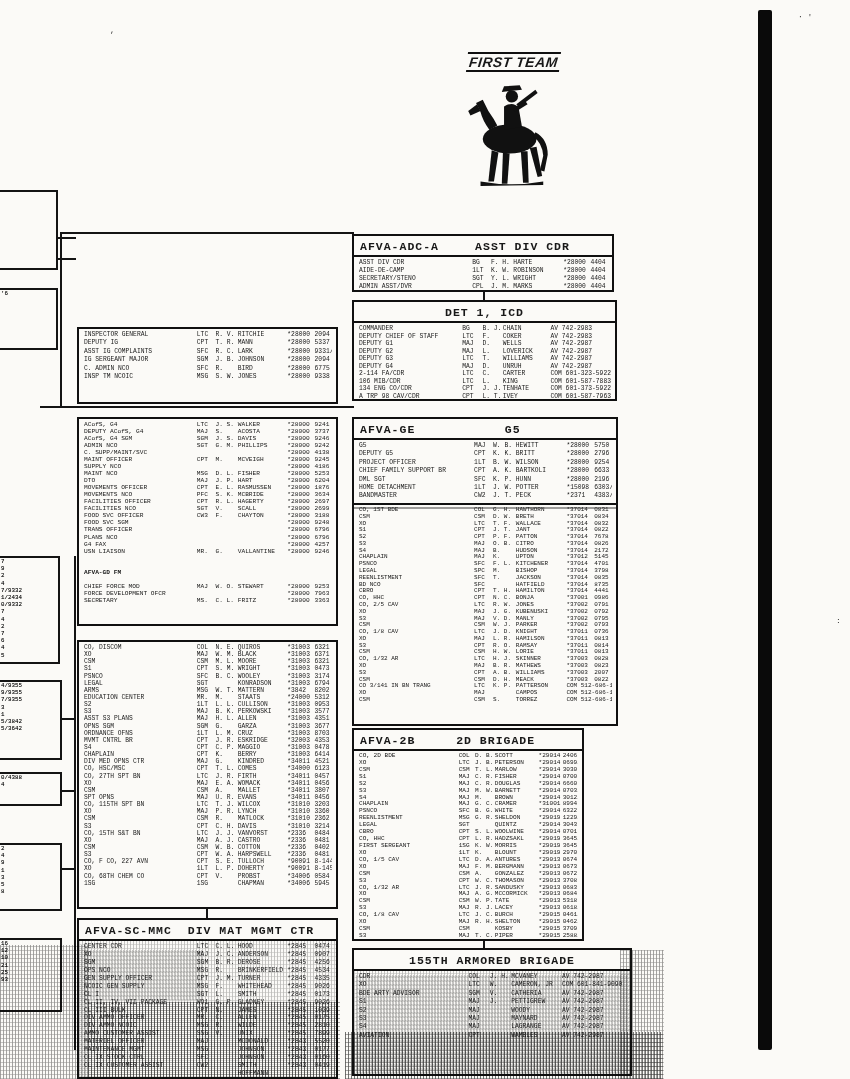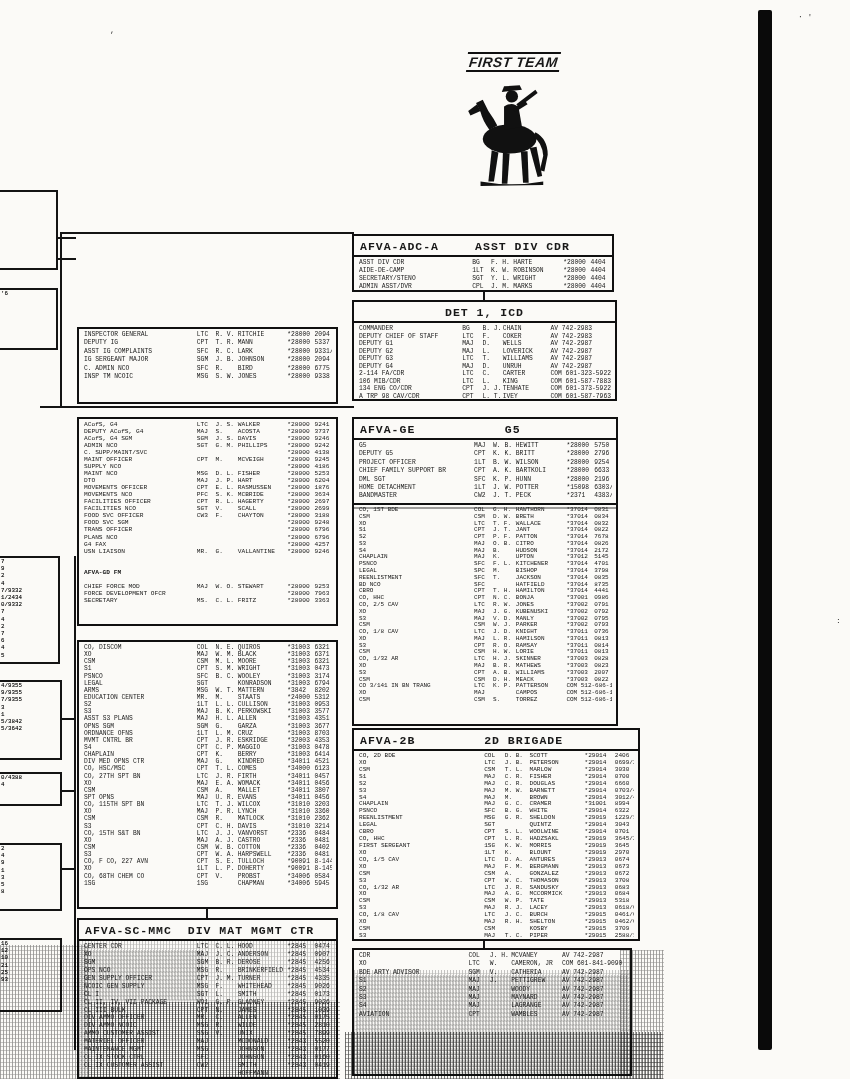--- a/index.html
+++ b/index.html
@@ -1058,21 +1058,21 @@
         <div class="box-row ext" style="height: 7.14706px;">
           <div>1SG</div>
           <div>1SG</div>
           <div></div>
           <div>CHAPMAN</div>
           <div>*34006</div>
           <div>5945</div>
         </div>
       </div>
     </div>
-    <div class="orgbox" style="left: 352px; top: 728px; width: 288px; height: 213px; position: absolute;">
+    <div class="orgbox" style="left: 352px; top: 728px; width: 232px; height: 213px; position: absolute;">
       <div class="box-header">
         <div class="code">AFVA-2B</div>
         <div class="title">2D BRIGADE</div>
       </div>
       <div class="box-body" style="font-size: 6.09481px; line-height: 6.92593px;">
         <div class="box-row ext" style="height: 6.92593px;">
           <div>CO, 2D BDE</div>
           <div>COL</div>
           <div>D. B.</div>
           <div>SCOTT</div>
@@ -1428,20 +1428,23 @@
           <div></div>
           <div></div>
           <div>HOFFMANN</div>
           <div></div>
           <div></div>
         </div>
       </div>
       <div class="noise light" style="position: absolute; inset: 20px 0px 0px;"></div>
     </div>
     <div class="orgbox" style="left: 352px; top: 948px; width: 280px; height: 128px; position: absolute;">
+      <div class="box-header center-only">
+        <div class="title">155TH ARMORED BRIGADE</div>
+      </div>
       <div class="box-body" style="font-size: 6.3px; line-height: 8.4px;">
         <div class="box-row phone" style="height: 8.4px;">
           <div>CDR</div>
           <div>COL</div>
           <div>J. H.</div>
           <div>MCVANEY</div>
           <div>AV 742-2987</div>
         </div>
         <div class="box-row phone" style="height: 8.4px;">
           <div>XO</div>

